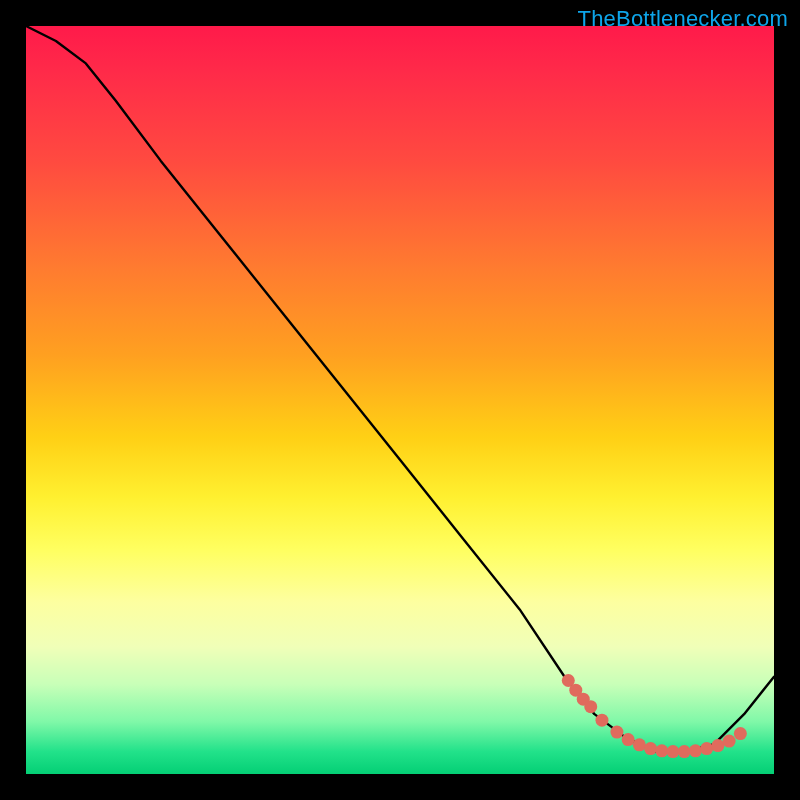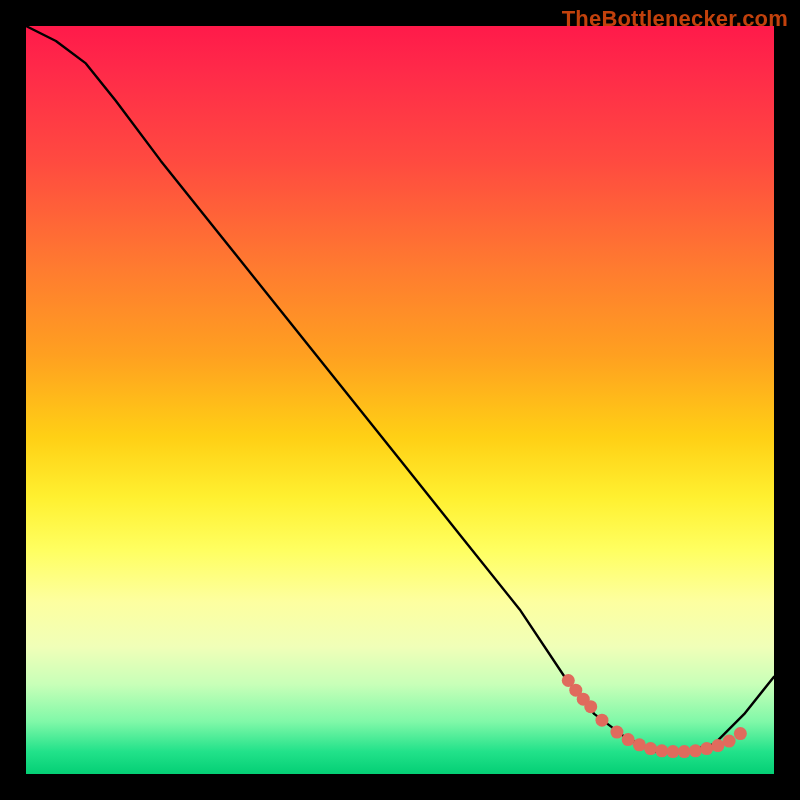--- a/index.html
+++ b/index.html
@@ -13,24 +13,24 @@
   .frame {
     position: relative;
     width: 800px;
     height: 800px;
     background: #000;
   }
   .attribution {
     position: absolute;
     top: 6px;
     right: 12px;
-    color: #c2410c;
+    color: #0ea5e9;
     font-size: 22px;
     letter-spacing: 0.2px;
-    font-weight: 700;
+    font-weight: 400;
     z-index: 5;
   }
   .plot-area {
     position: absolute;
     left: 26px;
     top: 26px;
     width: 748px;
     height: 748px;
     
     background: linear-gradient(to bottom,

